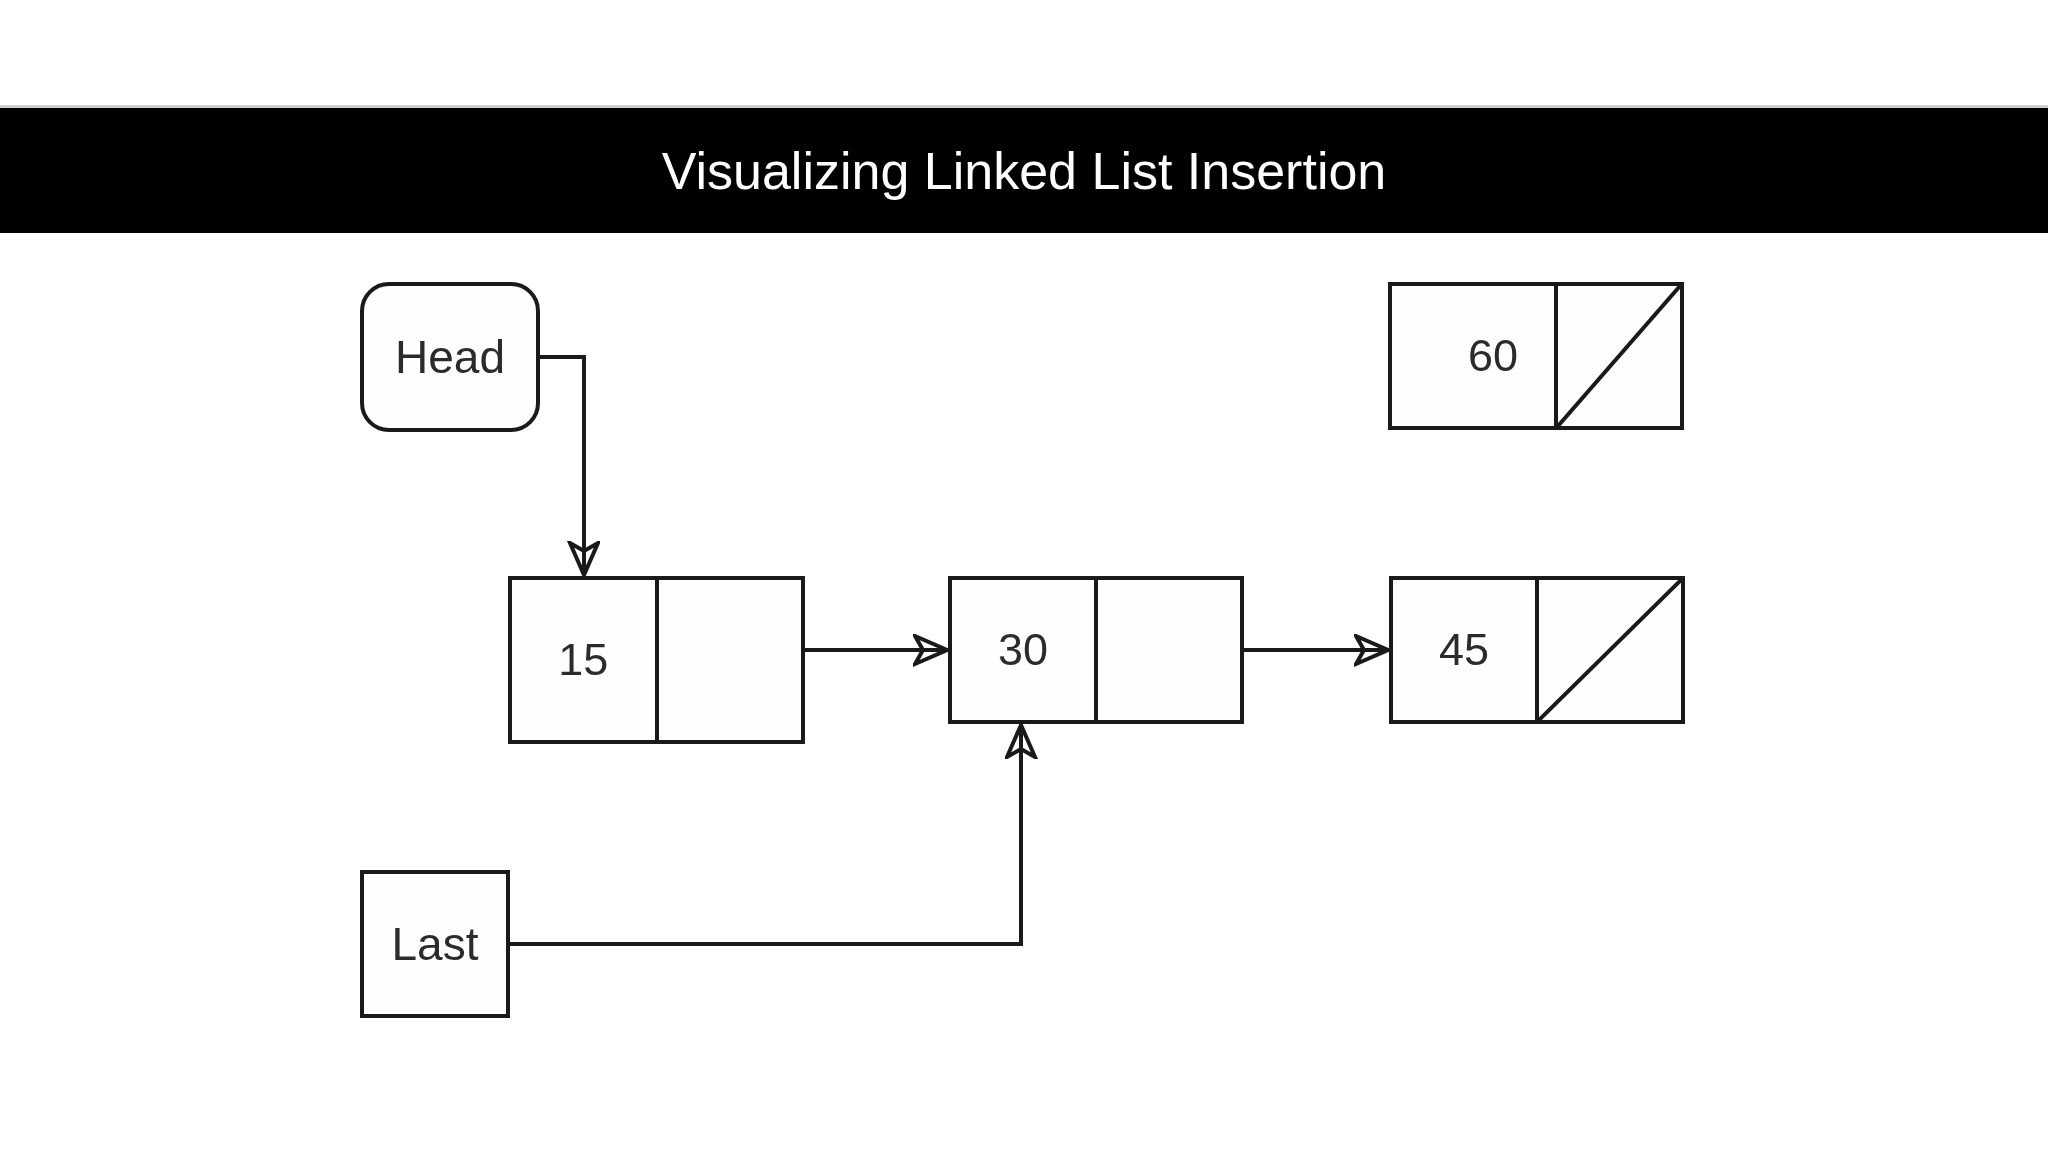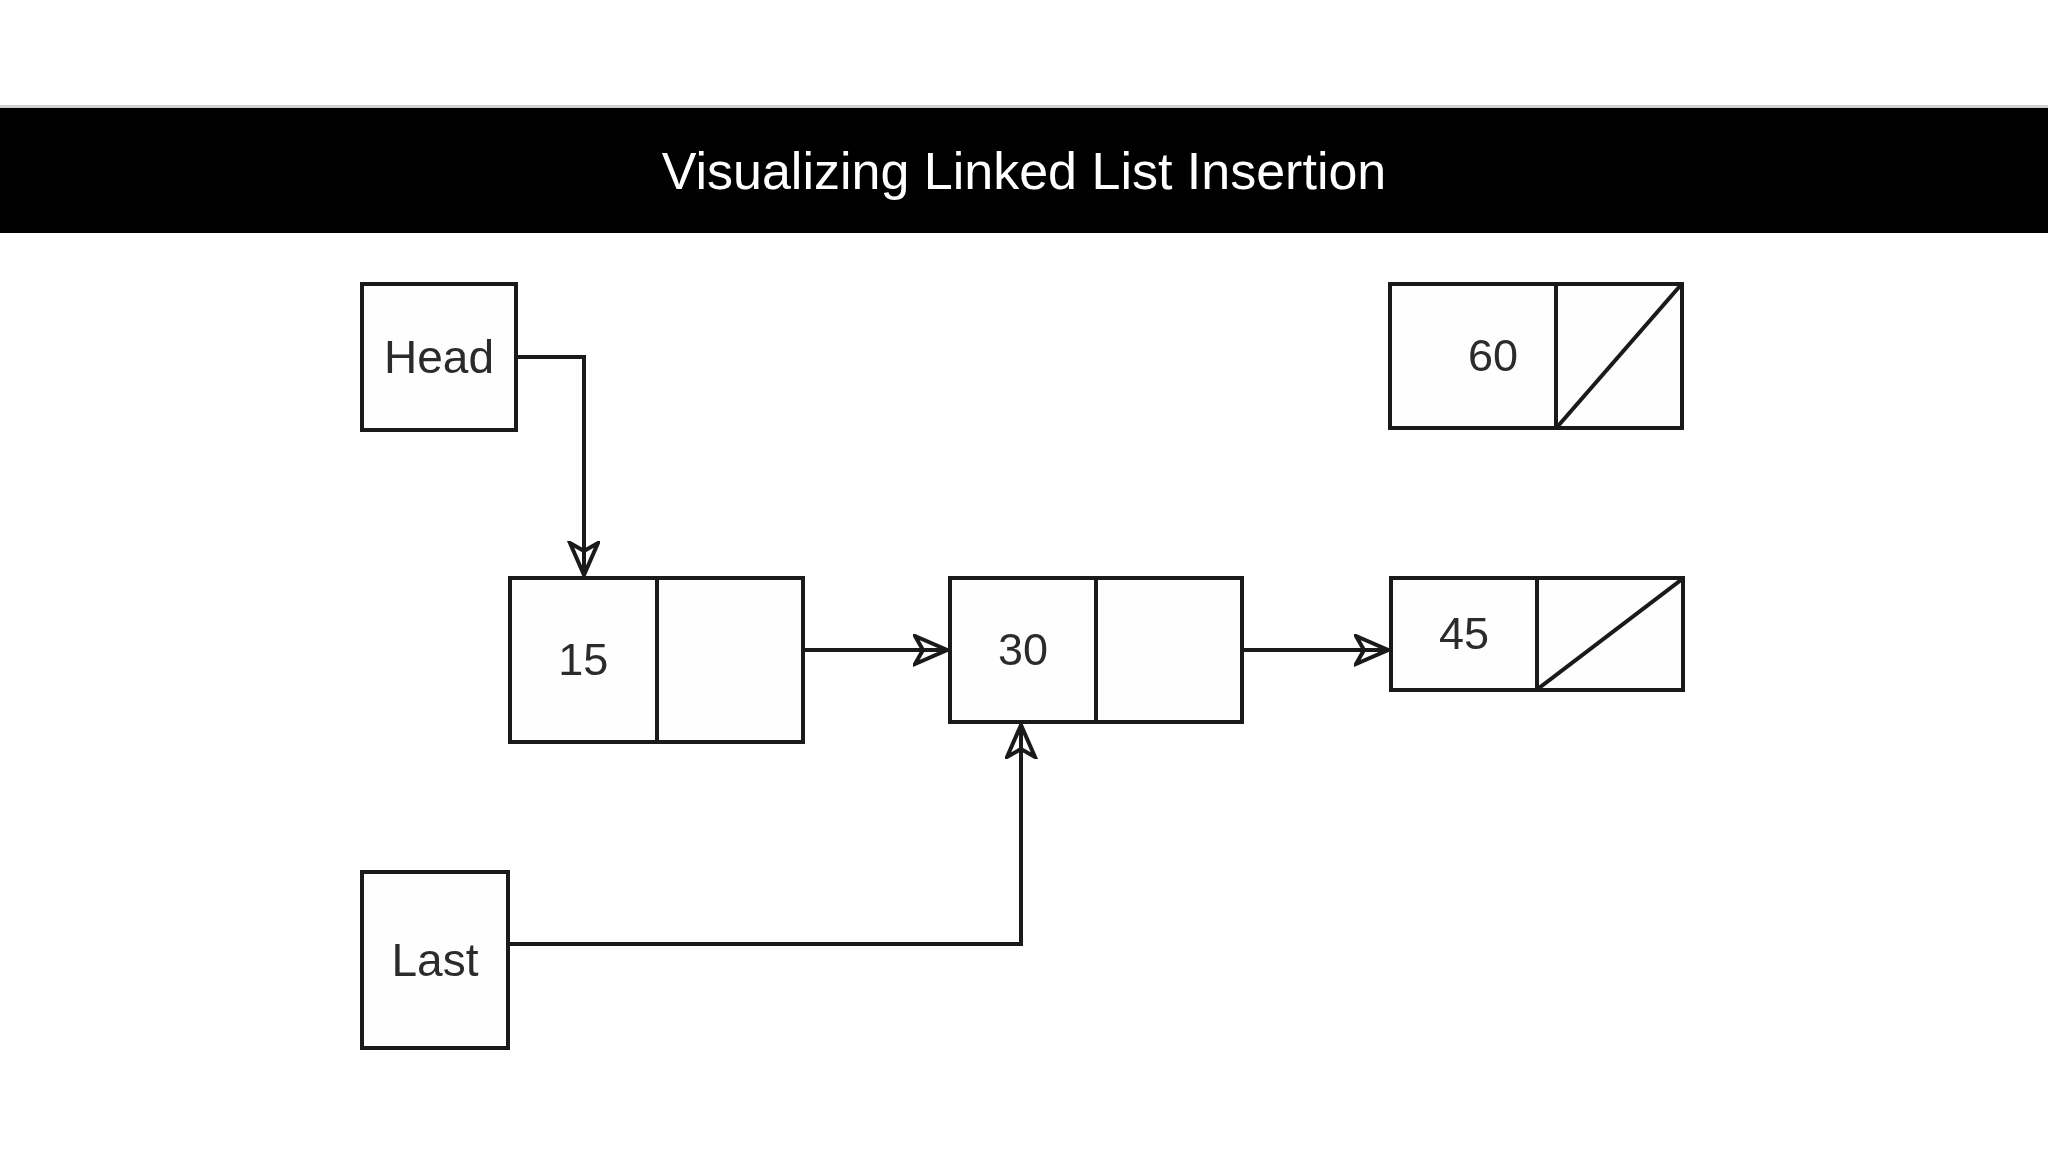--- a/index.html
+++ b/index.html
@@ -115,43 +115,43 @@
       <marker id="arrowhead" markerUnits="userSpaceOnUse" markerWidth="38" markerHeight="34" refX="33" refY="16" orient="auto">
         <path d="M2,2 L34,16 L2,30 L10,16 Z" fill="#1a1a1a" stroke="none"></path>
       </marker>
     </defs>
     <path d="M 510 357 H 584 V 574" marker-end="url(#arrowhead)"></path>
     <path d="M 805 650 H 946" marker-end="url(#arrowhead)"></path>
     <path d="M 1244 650 H 1387" marker-end="url(#arrowhead)"></path>
     <path d="M 510 944 H 1021 V 726" marker-end="url(#arrowhead)"></path>
   </svg>
 
-  <div class="ptr-box" style="left:360px; top:282px; width:158px; height:150px;">
+  <div class="ptr-box" style="left:360px; top:282px; width:180px; height:150px;border-radius:29px;">
     <span>Head</span>
   </div>
 
-  <div class="ptr-box" style="left:360px; top:870px; width:150px; height:180px;">
+  <div class="ptr-box" style="left:360px; top:870px; width:150px; height:148px;">
     <span>Last</span>
   </div>
 
   <div class="node" style="left:508px; top:576px; width:297px; height:168px;">
     <div class="cell value">
       <span>15</span>
     </div>
     <div class="cell next"></div>
   </div>
 
   <div class="node" style="left:948px; top:576px; width:296px; height:148px;">
     <div class="cell value">
       <span>30</span>
     </div>
     <div class="cell next"></div>
   </div>
 
-  <div class="node" style="left:1389px; top:576px; width:296px; height:116px;">
+  <div class="node" style="left:1389px; top:576px; width:296px; height:148px;">
     <div class="cell value">
       <span>45</span>
     </div>
     <div class="cell next">
       <svg class="slash" viewBox="0 0 100 100" preserveAspectRatio="none">
         <line x1="0" y1="100" x2="100" y2="0"></line>
       </svg>
     </div>
   </div>
 

